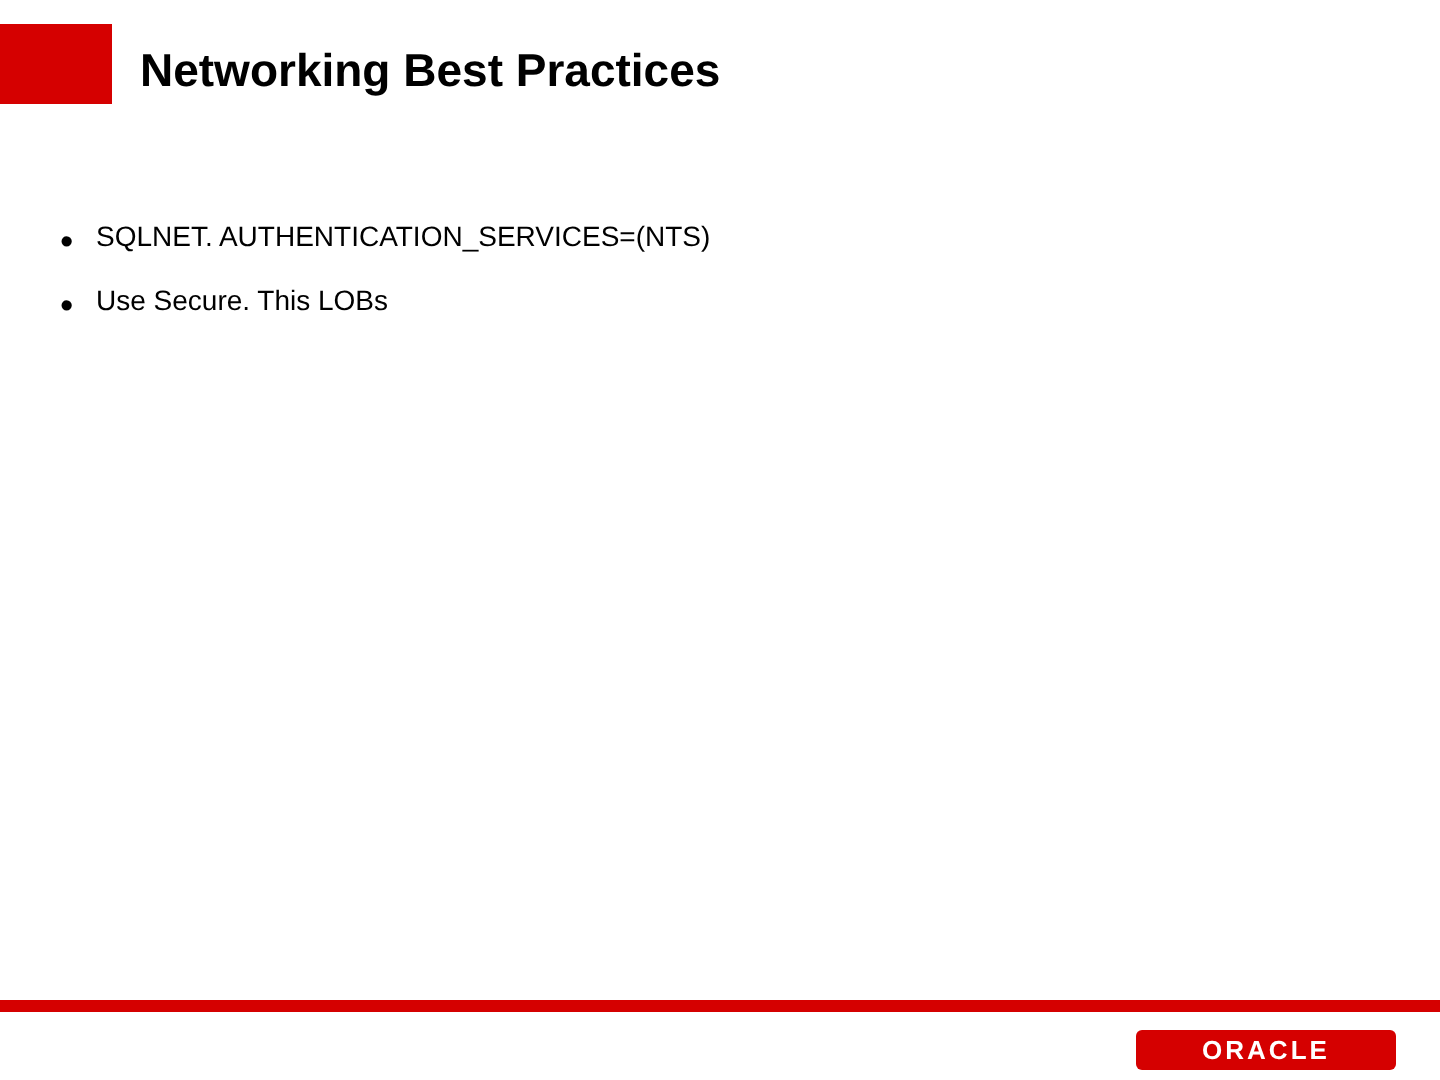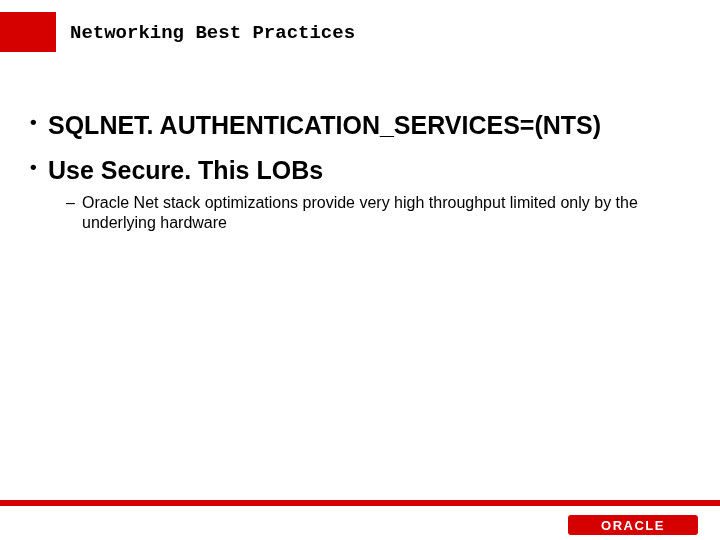--- a/index.html
+++ b/index.html
@@ -18,37 +18,35 @@
     top: 12px;
     left: 0;
     width: 56px;
     height: 40px;
     background: #d50000;
   }
   .slide-title {
     position: absolute;
     top: 22px;
     left: 70px;
-    font-size: 19px;
+    font-size: 23px;
     font-weight: bold;
-    font-family: Liberation Mono, monospace;
   }
   .content {
     position: absolute;
     top: 110px;
     left: 30px;
     right: 30px;
   }
   .b1 {
-    font-size: 25px;
+    font-size: 14px;
     margin: 0 0 6px 0;
     padding-left: 18px;
     position: relative;
     line-height: 1.25;
-    font-weight: bold;
   }
   .b1::before {
     content: "•";
     position: absolute;
     left: 0;
     top: 0;
     font-size: 19px;
   }
   .b2 {
     font-size: 16px;
@@ -91,21 +89,20 @@
 <body>
 
 <div class="red-block"></div>
 
 <div class="slide-title">Networking Best Practices</div>
 
 <div class="content">
   <div class="b1">SQLNET. AUTHENTICATION_SERVICES=(NTS)</div>
   <div class="gap"></div>
   <div class="b1">Use Secure. This LOBs</div>
-  <div class="b2">Oracle Net stack optimizations provide very high throughput limited only by the underlying hardware</div>
 </div>
 
 <div class="footer-bar"></div>
 
 <div class="logo">
   <svg viewBox="0 0 130 20" xmlns="http://www.w3.org/2000/svg">
     <rect x="0" y="0" width="130" height="20" rx="3" fill="#d50000"></rect>
     <text x="65" y="14.5" font-family="Arial, Helvetica, sans-serif" font-size="13" font-weight="bold" fill="#ffffff" text-anchor="middle" letter-spacing="1.5">ORACLE</text>
   </svg>
 </div>

